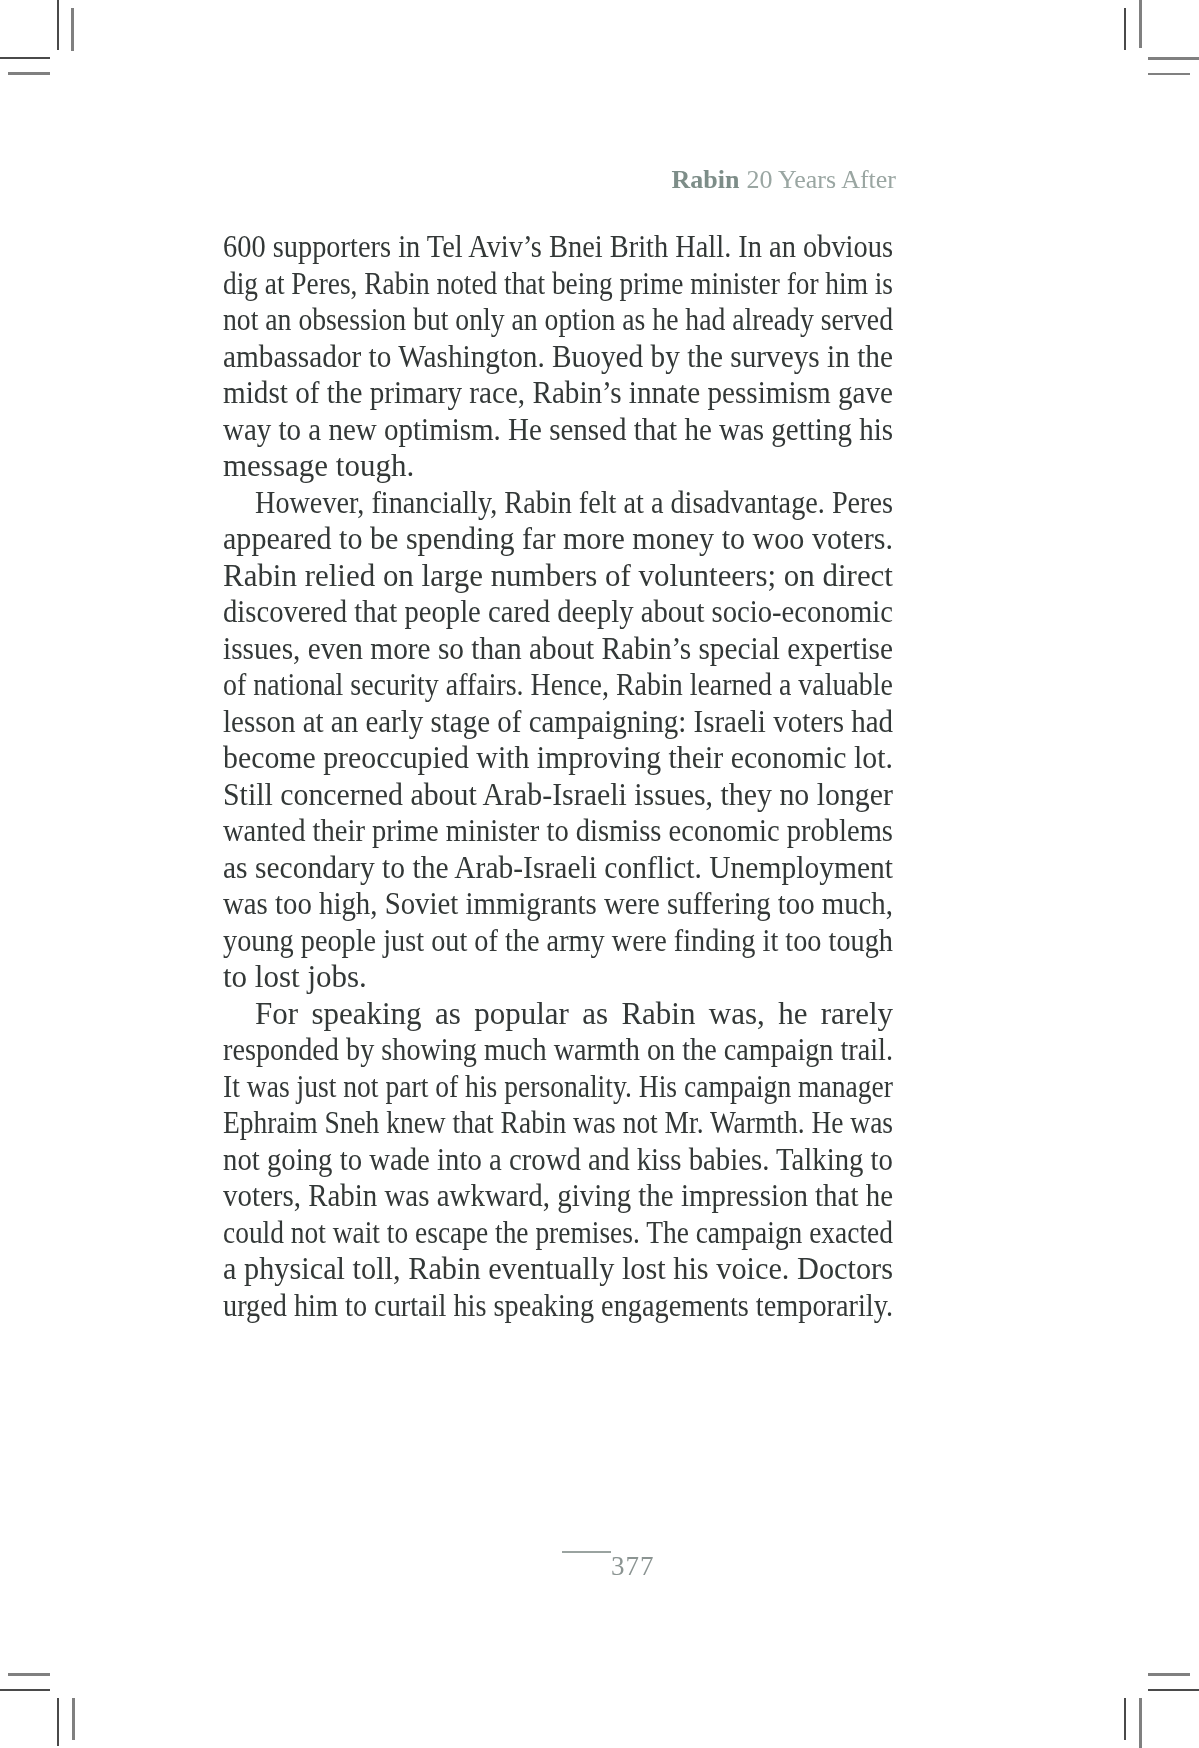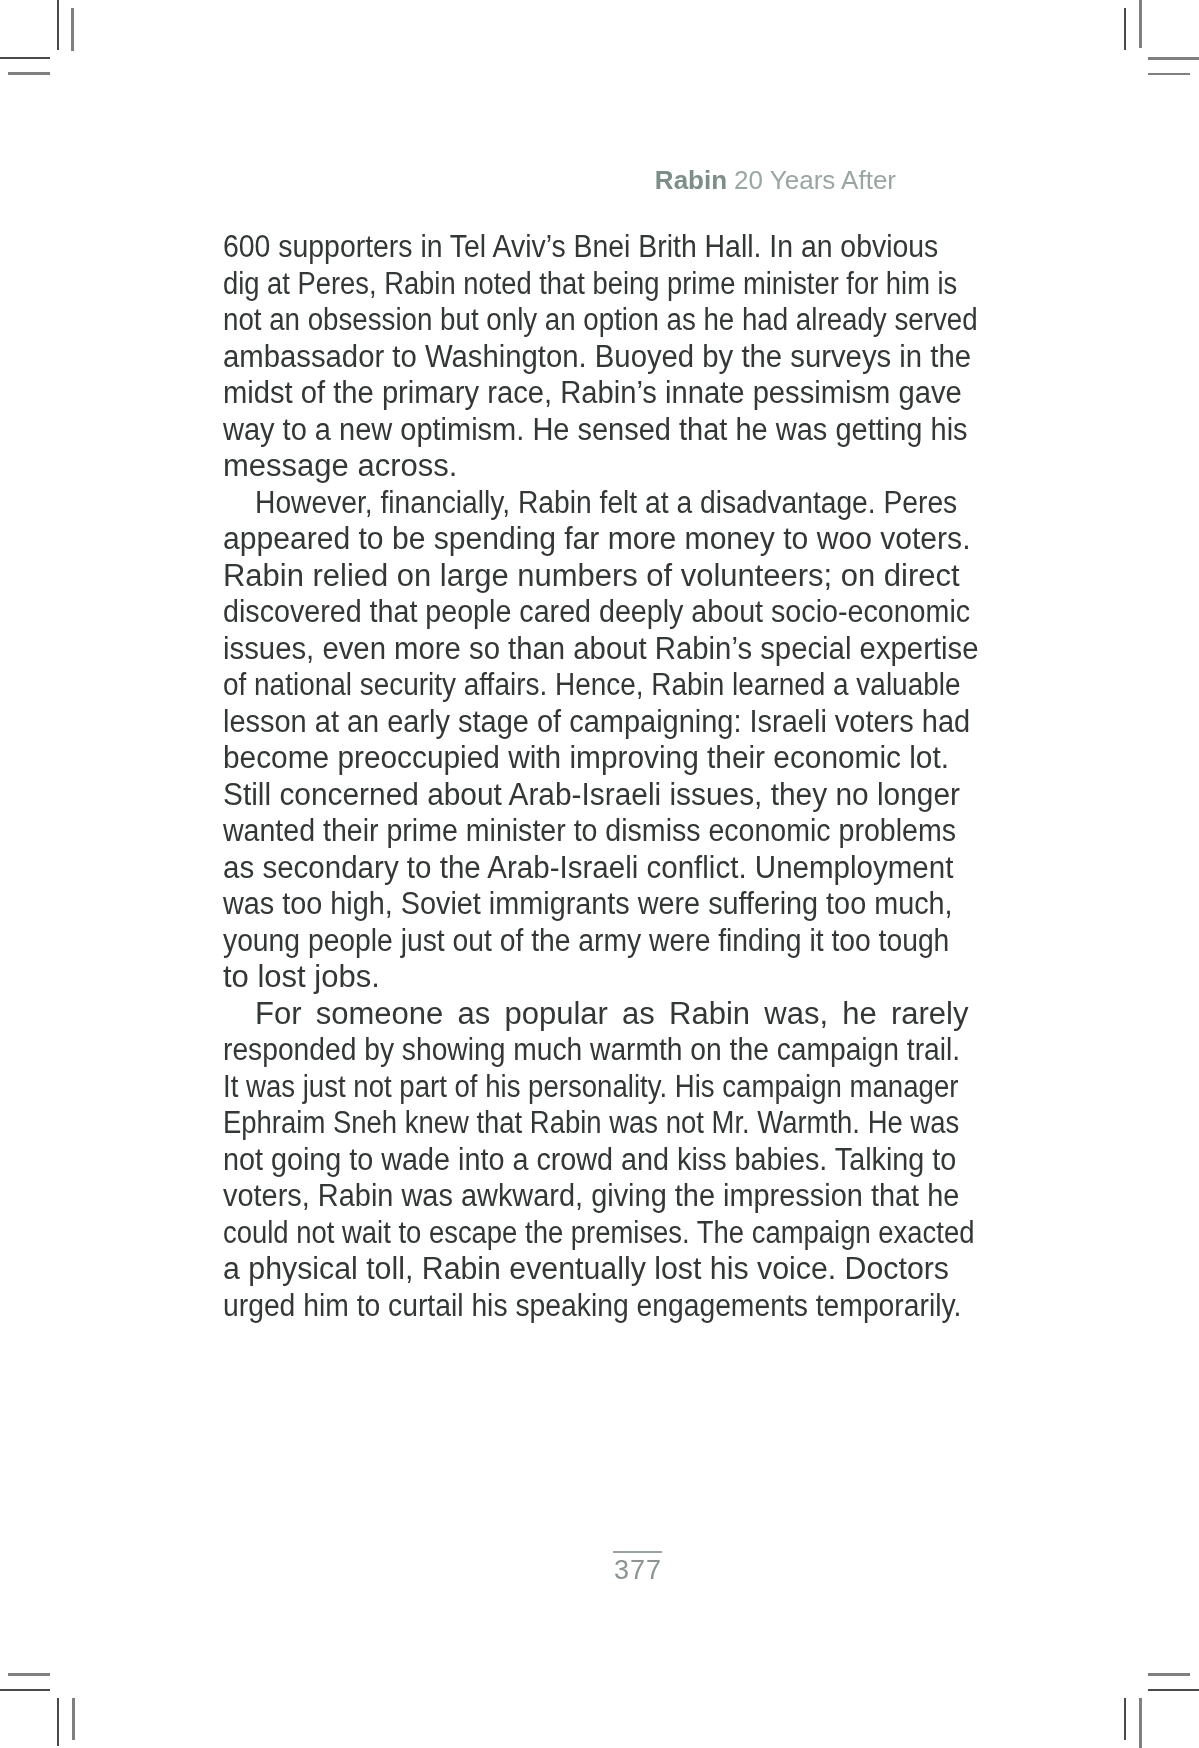--- a/index.html
+++ b/index.html
@@ -10,21 +10,21 @@
     --rule:#9aa3a0;
     --mark-dark:#4a4a4a;
     --mark-gray:#808080;
   }
   html,body{margin:0;padding:0;background:#fff;}
   .page{
     position:relative;
     width:1199px;height:1748px;
     background:#fff;
     overflow:hidden;
-    font-family:Liberation Sans, sans-serif;
+    font-family:Liberation Serif, serif;
   }
   
   .mark{position:absolute;}
   .mark.v{width:2px;}
   .mark.h{height:2px;}
   .mark.dark{background:var(--mark-dark);}
   .mark.gray{background:var(--mark-gray);}
   .mark.thick.v{width:3px;}
   .mark.thick.h{height:3px;}
 
@@ -55,21 +55,21 @@
   .lt{
     display:inline-block;
     transform-origin:0 50%;
     white-space:nowrap;
   }
 
   
   .page-footer{
     position:absolute;
     left:562px;top:1551px;width:100px;
-    display:flex;flex-direction:column;align-items:flex-end;
+    display:flex;flex-direction:row;align-items:flex-start;
   }
   .footer-rule{
     width:49px;height:2px;
     background:var(--rule);
     margin-bottom:2px;
   }
   .page-number{
     font-size:27px;line-height:30px;
     color:var(--page-number);
     letter-spacing:1px;
@@ -105,40 +105,40 @@
   </div>
 
   <div class="body-text">
       <div class="para">
         <div class="line"><span class="lt" style="transform: scaleX(0.9163);">600 supporters in Tel Aviv’s Bnei Brith Hall. In an obvious</span></div>
         <div class="line"><span class="lt" style="transform: scaleX(0.8823);">dig at Peres, Rabin noted that being prime minister for him is</span></div>
         <div class="line"><span class="lt" style="transform: scaleX(0.8935);">not an obsession but only an option as he had already served</span></div>
         <div class="line"><span class="lt" style="transform: scaleX(0.945);">ambassador to Washington. Buoyed by the surveys in the</span></div>
         <div class="line"><span class="lt" style="transform: scaleX(0.941);">midst of the primary race, Rabin’s innate pessimism gave</span></div>
         <div class="line"><span class="lt" style="transform: scaleX(0.9353);">way to a new optimism. He sensed that he was getting his</span></div>
-        <div class="line"><span class="lt">message across.</span></div>
+        <div class="line"><span class="lt">message tough.</span></div>
       </div>
       <div class="para">
         <div class="line"><span class="lt" style="margin-left: 32px; transform: scaleX(0.9103);">However, financially, Rabin felt at a disadvantage. Peres</span></div>
         <div class="line"><span class="lt" style="transform: scaleX(0.9704);">appeared to be spending far more money to woo voters.</span></div>
         <div class="line"><span class="lt" style="transform: scaleX(0.9986);">Rabin relied on large numbers of volunteers; on direct</span></div>
         <div class="line"><span class="lt" style="transform: scaleX(0.9244);">discovered that people cared deeply about socio-economic</span></div>
         <div class="line"><span class="lt" style="transform: scaleX(0.9456);">issues, even more so than about Rabin’s special expertise</span></div>
         <div class="line"><span class="lt" style="transform: scaleX(0.9016);">of national security affairs. Hence, Rabin learned a valuable</span></div>
         <div class="line"><span class="lt" style="transform: scaleX(0.9344);">lesson at an early stage of campaigning: Israeli voters had</span></div>
         <div class="line"><span class="lt" style="transform: scaleX(0.962);">become preoccupied with improving their economic lot.</span></div>
         <div class="line"><span class="lt" style="transform: scaleX(0.9632);">Still concerned about Arab-Israeli issues, they no longer</span></div>
         <div class="line"><span class="lt" style="transform: scaleX(0.9209);">wanted their prime minister to dismiss economic problems</span></div>
         <div class="line"><span class="lt" style="transform: scaleX(0.9526);">as secondary to the Arab-Israeli conflict. Unemployment</span></div>
         <div class="line"><span class="lt" style="transform: scaleX(0.9293);">was too high, Soviet immigrants were suffering too much,</span></div>
         <div class="line"><span class="lt" style="transform: scaleX(0.9123);">young people just out of the army were finding it too tough</span></div>
         <div class="line"><span class="lt">to lost jobs.</span></div>
       </div>
       <div class="para">
-        <div class="line"><span class="lt" style="margin-left: 32px; word-spacing: 5.61px;">For someone as popular as Rabin was, he rarely</span></div>
+        <div class="line"><span class="lt" style="margin-left: 32px; word-spacing: 5.61px;">For speaking as popular as Rabin was, he rarely</span></div>
         <div class="line"><span class="lt" style="transform: scaleX(0.9102);">responded by showing much warmth on the campaign trail.</span></div>
         <div class="line"><span class="lt" style="transform: scaleX(0.8898);">It was just not part of his personality. His campaign manager</span></div>
         <div class="line"><span class="lt" style="transform: scaleX(0.8859);">Ephraim Sneh knew that Rabin was not Mr. Warmth. He was</span></div>
         <div class="line"><span class="lt" style="transform: scaleX(0.9277);">not going to wade into a crowd and kiss babies. Talking to</span></div>
         <div class="line"><span class="lt" style="transform: scaleX(0.9331);">voters, Rabin was awkward, giving the impression that he</span></div>
         <div class="line"><span class="lt" style="transform: scaleX(0.8851);">could not wait to escape the premises. The campaign exacted</span></div>
         <div class="line"><span class="lt" style="transform: scaleX(0.9776);">a physical toll, Rabin eventually lost his voice. Doctors</span></div>
         <div class="line"><span class="lt" style="transform: scaleX(0.9124);">urged him to curtail his speaking engagements temporarily.</span></div>
       </div>
     </div>

